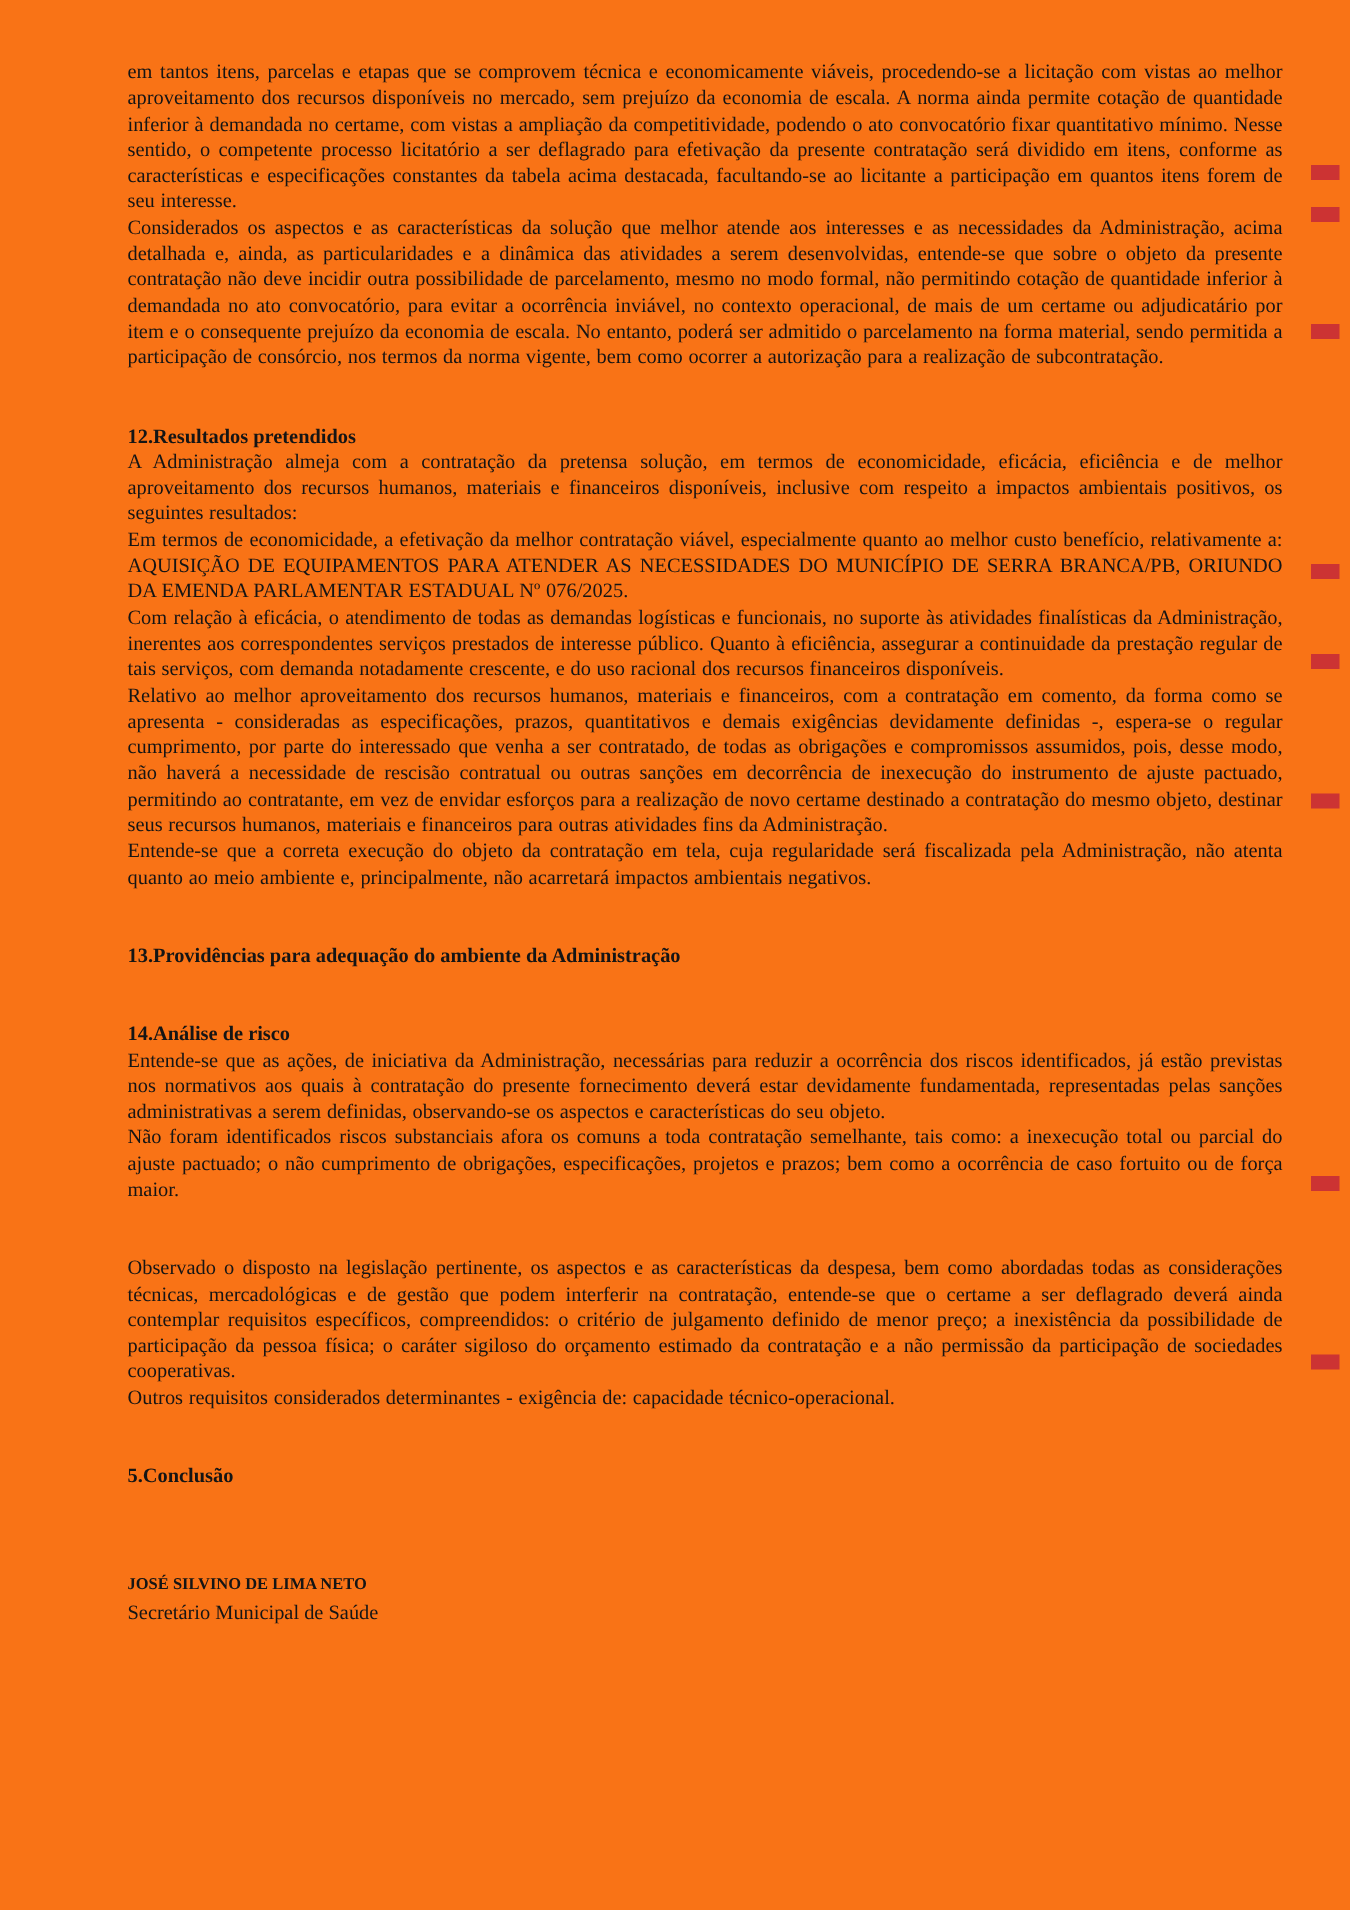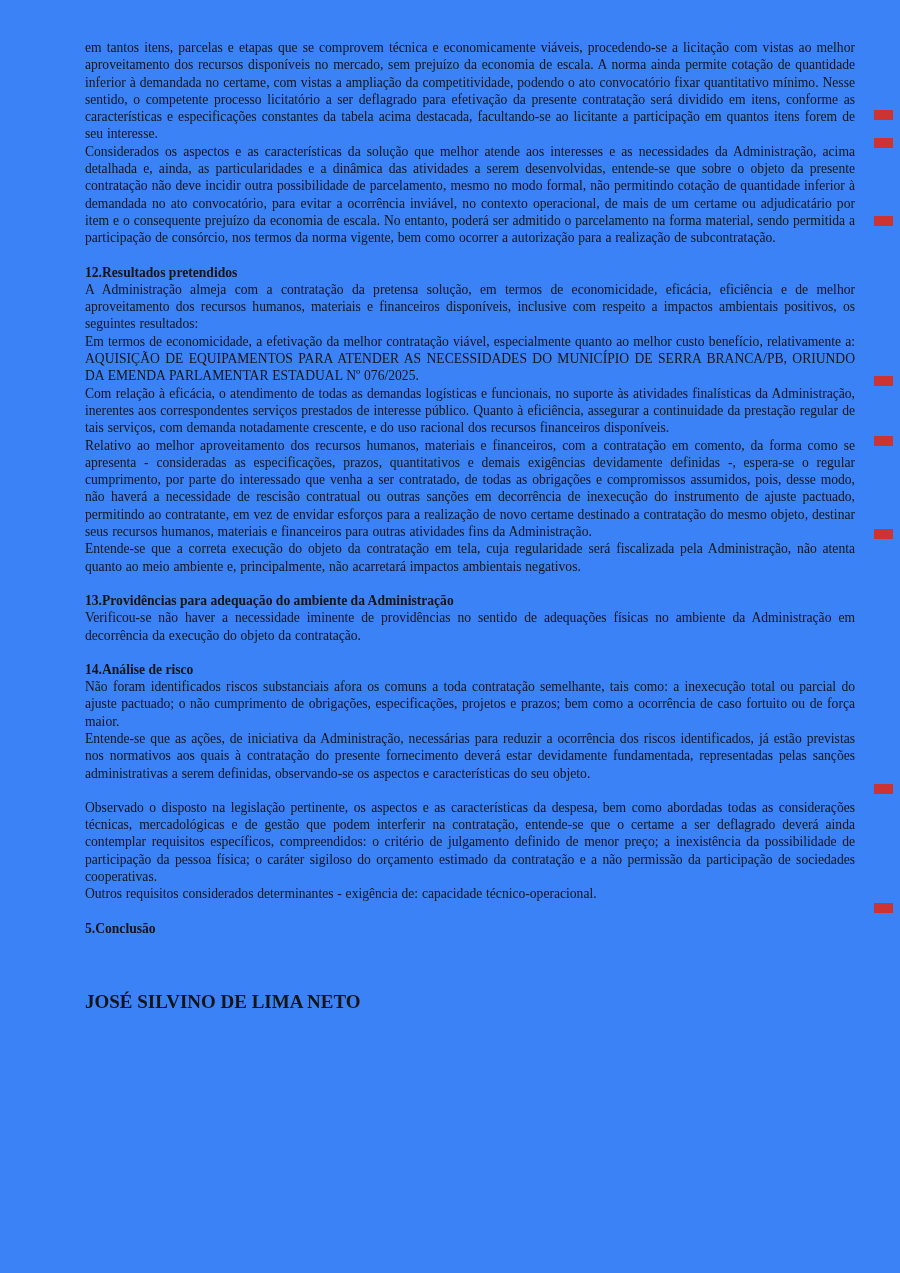--- a/index.html
+++ b/index.html
@@ -1,47 +1,47 @@
 <!DOCTYPE html>
 <html><head>
 <meta charset="utf-8">
 <style>
   html, body { margin: 0; padding: 0; background: #ffffff; }
   .page {
     position: relative;
     width: 900px;
     height: 1273px;
-    background: #3b82f6;
+    background: #f97316;
     overflow: hidden;
     font-family: "Liberation Serif", "DejaVu Serif", serif;
     color: #151515;
   }
   .content {
     position: absolute;
     left: 85px;
     top: 39px;
     width: 770px;
   }
   .para {
     margin: 0;
     text-align: justify;
     font-size: 13.6px;
     line-height: 17.3px;
     word-spacing: 0.4px;
   }
-  .section { margin-top: 17px; }
+  .section { margin-top: 35px; }
   .section-heading {
     margin: 0;
     font-size: 13.6px;
     line-height: 17.3px;
     font-weight: bold;
     text-align: left;
   }
   .signature { margin-top: 56px; }
-  .sig-name  { font-weight: bold; font-size: 19px; line-height: 17.3px; }
+  .sig-name  { font-weight: bold; font-size: 11px; line-height: 17.3px; }
   .sig-title { font-size: 13.6px; line-height: 17.3px; }
   .edit-mark {
     position: absolute;
     left: 874px;
     width: 19px;
     height: 10px;
   }
 </style>
 </head>
 <body>
@@ -56,40 +56,40 @@
       <h2 class="section-heading">12.Resultados pretendidos</h2>
       <p class="para">A Administração almeja com a contratação da pretensa solução, em termos de economicidade, eficácia, eficiência e de melhor aproveitamento dos recursos humanos, materiais e financeiros disponíveis, inclusive com respeito a impactos ambientais positivos, os seguintes resultados:</p>
       <p class="para">Em termos de economicidade, a efetivação da melhor contratação viável, especialmente quanto ao melhor custo benefício, relativamente a: AQUISIÇÃO DE EQUIPAMENTOS PARA ATENDER AS NECESSIDADES DO MUNICÍPIO DE SERRA BRANCA/PB, ORIUNDO DA EMENDA PARLAMENTAR ESTADUAL Nº 076/2025.</p>
       <p class="para">Com relação à eficácia, o atendimento de todas as demandas logísticas e funcionais, no suporte às atividades finalísticas da Administração, inerentes aos correspondentes serviços prestados de interesse público. Quanto à eficiência, assegurar a continuidade da prestação regular de tais serviços, com demanda notadamente crescente, e do uso racional dos recursos financeiros disponíveis.</p>
       <p class="para">Relativo ao melhor aproveitamento dos recursos humanos, materiais e financeiros, com a contratação em comento, da forma como se apresenta - consideradas as especificações, prazos, quantitativos e demais exigências devidamente definidas -, espera-se o regular cumprimento, por parte do interessado que venha a ser contratado, de todas as obrigações e compromissos assumidos, pois, desse modo, não haverá a necessidade de rescisão contratual ou outras sanções em decorrência de inexecução do instrumento de ajuste pactuado, permitindo ao contratante, em vez de envidar esforços para a realização de novo certame destinado a contratação do mesmo objeto, destinar seus recursos humanos, materiais e financeiros para outras atividades fins da Administração.</p>
       <p class="para">Entende-se que a correta execução do objeto da contratação em tela, cuja regularidade será fiscalizada pela Administração, não atenta quanto ao meio ambiente e, principalmente, não acarretará impactos ambientais negativos.</p>
     </div>
 
     <div class="section">
       <h2 class="section-heading">13.Providências para adequação do ambiente da Administração</h2>
-      <p class="para">Verificou-se não haver a necessidade iminente de providências no sentido de adequações físicas no ambiente da Administração em decorrência da execução do objeto da contratação.</p>
     </div>
 
     <div class="section">
       <h2 class="section-heading">14.Análise de risco</h2>
+      <p class="para">Entende-se que as ações, de iniciativa da Administração, necessárias para reduzir a ocorrência dos riscos identificados, já estão previstas nos normativos aos quais à contratação do presente fornecimento deverá estar devidamente fundamentada, representadas pelas sanções administrativas a serem definidas, observando-se os aspectos e características do seu objeto.</p>
       <p class="para">Não foram identificados riscos substanciais afora os comuns a toda contratação semelhante, tais como: a inexecução total ou parcial do ajuste pactuado; o não cumprimento de obrigações, especificações, projetos e prazos; bem como a ocorrência de caso fortuito ou de força maior.</p>
-      <p class="para">Entende-se que as ações, de iniciativa da Administração, necessárias para reduzir a ocorrência dos riscos identificados, já estão previstas nos normativos aos quais à contratação do presente fornecimento deverá estar devidamente fundamentada, representadas pelas sanções administrativas a serem definidas, observando-se os aspectos e características do seu objeto.</p>
     </div>
 
     <div class="section">
       <p class="para">Observado o disposto na legislação pertinente, os aspectos e as características da despesa, bem como abordadas todas as considerações técnicas, mercadológicas e de gestão que podem interferir na contratação, entende-se que o certame a ser deflagrado deverá ainda contemplar requisitos específicos, compreendidos: o critério de julgamento definido de menor preço; a inexistência da possibilidade de participação da pessoa física; o caráter sigiloso do orçamento estimado da contratação e a não permissão da participação de sociedades cooperativas.</p>
       <p class="para">Outros requisitos considerados determinantes - exigência de: capacidade técnico-operacional.</p>
     </div>
 
     <div class="section">
       <h2 class="section-heading">5.Conclusão</h2>
     </div>
 
     <div class="signature">
       <div class="sig-name">JOSÉ SILVINO DE LIMA NETO</div>
+      <div class="sig-title">Secretário Municipal de Saúde</div>
     </div>
 
   </div>
 
   <div id="edit-marks">
       <div class="edit-mark" style="top: 110px; background: rgb(204, 51, 51);"></div>
       <div class="edit-mark" style="top: 138px; background: rgb(204, 51, 51);"></div>
       <div class="edit-mark" style="top: 216px; background: rgb(204, 51, 51);"></div>
       <div class="edit-mark" style="top: 376px; background: rgb(204, 51, 51);"></div>
       <div class="edit-mark" style="top: 436px; background: rgb(204, 51, 51);"></div>

